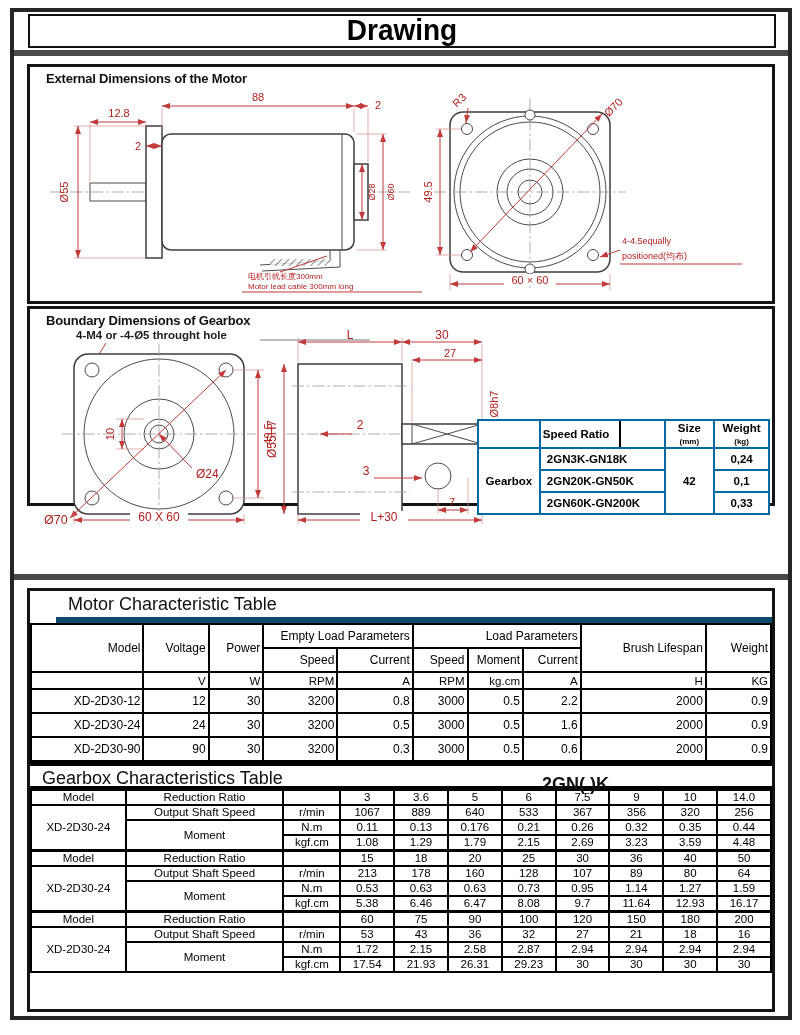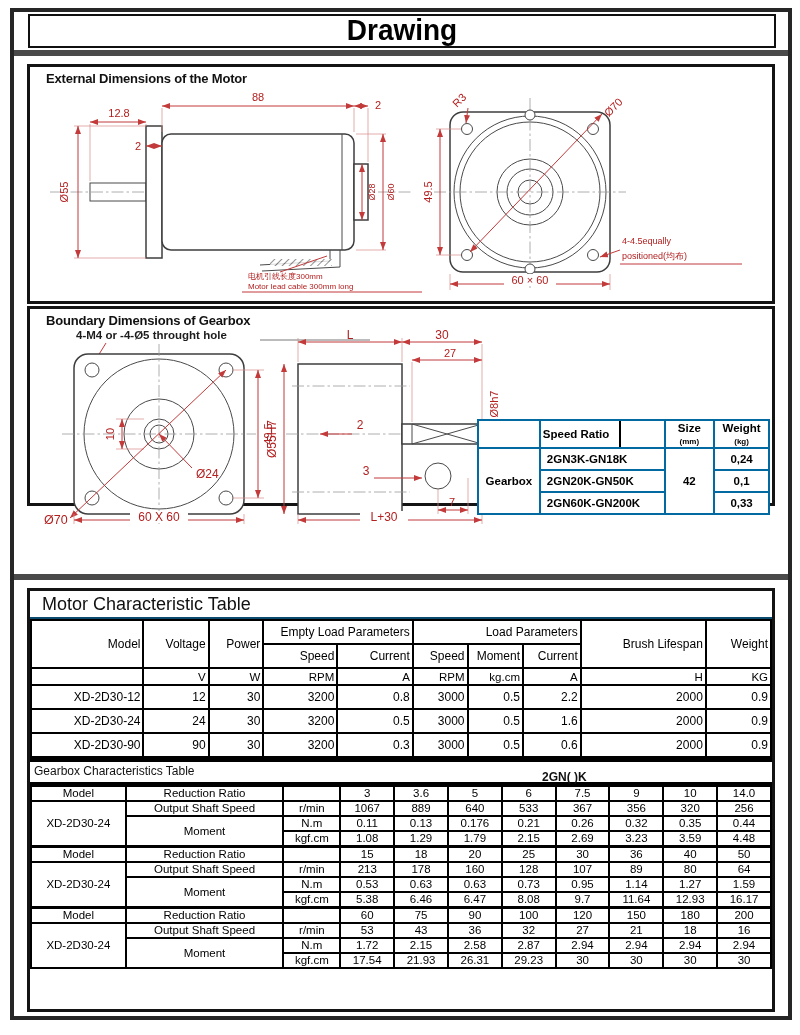--- a/index.html
+++ b/index.html
@@ -27,25 +27,25 @@
   
   .spec { position:absolute; left:447px; top:110px; width:293px; border-collapse:collapse; font-size:11.5px; font-weight:bold; color:#000; background:#fff; }
   .spec td { border:2px solid #0369a1; text-align:center; height:22px; padding:1px 3px;margin-left:24px; }
   .spec td.rat { text-align:left; padding-left:6px; }
   .spec .sr-wrap { display:flex; height:100%; align-items:center; }
   .spec .sr-inner { border-right:2px solid #000; padding:2px 10px 2px 2px; height:100%; display:flex; align-items:center; }
   .spec small { font-size:8px; }
 
   
   .param-box { position:absolute; left:13px; top:576px; width:748px; height:424px; border:3px solid #141414; background:#fff; }
-  .pm-title { font-size:18px; color:#111; padding:3px 0 2px 12px; border-bottom:2px solid #0c4a6e; }
+  .pm-title { font-size:18px; color:#111; padding:3px 0 2px 12px; border-bottom:6px solid #0c4a6e;margin-left:26px; }
   table.motor { width:100%; border-collapse:collapse; font-size:12px; color:#000; table-layout:fixed; }
   table.motor td { border:2px solid #000; text-align:right; padding:1px 2px; height:24px; }
   table.motor tr.units td { height:17px; font-size:11.5px; }
-  .gx-title { position:relative; font-size:12px; color:#111; padding:2px 0 2px 4px; border-top:4px solid #000; border-bottom:2px solid #000; height:26px; }
+  .gx-title { position:relative; font-size:18px; color:#111; padding:2px 0 2px 12px; border-top:4px solid #000; border-bottom:2px solid #000; height:26px; }
   .gx-title .series { position:absolute; left:69%; top:8px;font-weight:bold; }
   table.gx { width:100%; border-collapse:collapse; font-size:11.5px; color:#000; table-layout:fixed; }
   table.gx td { border:2px solid #000; text-align:center; padding:0 2px; height:14.5px; line-height:13px; }
   table.gx tr.bh td { border-top:3px solid #000; }
 </style>
 </head>
 <body>
 
 <div class="outer-frame">
 

